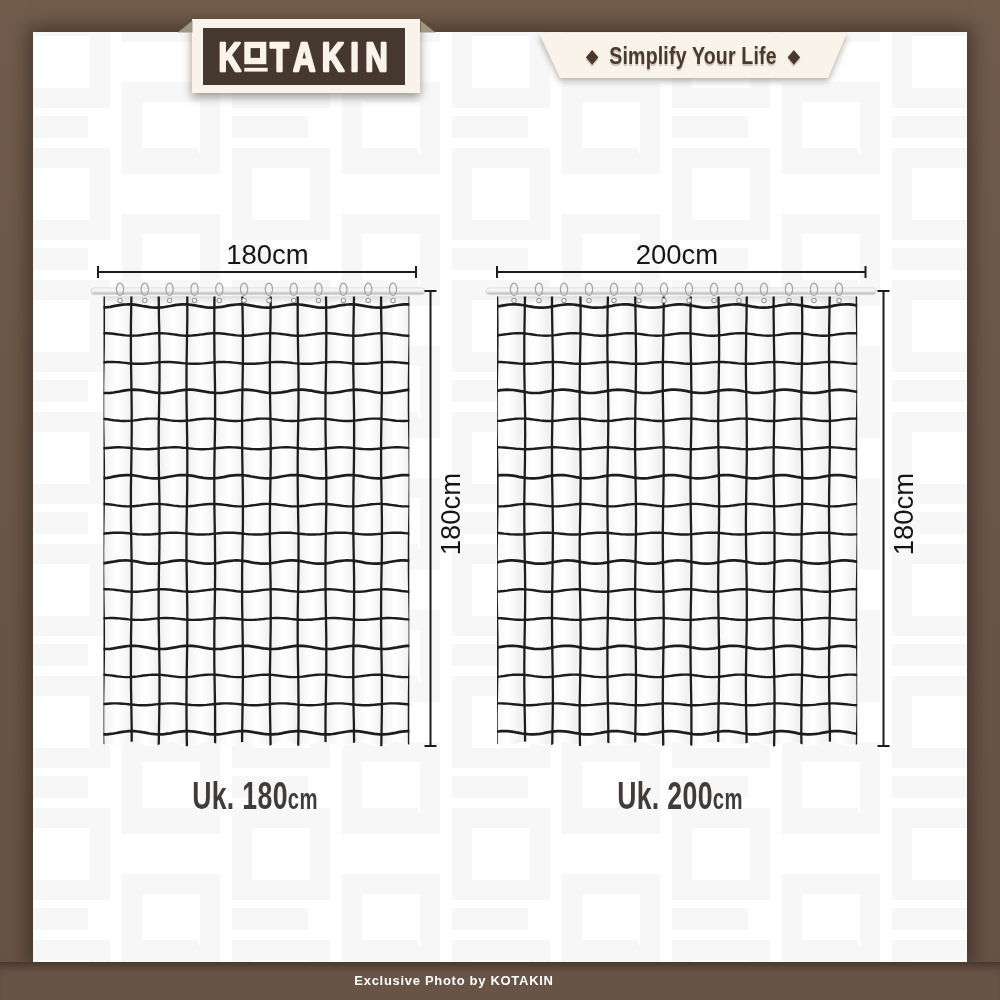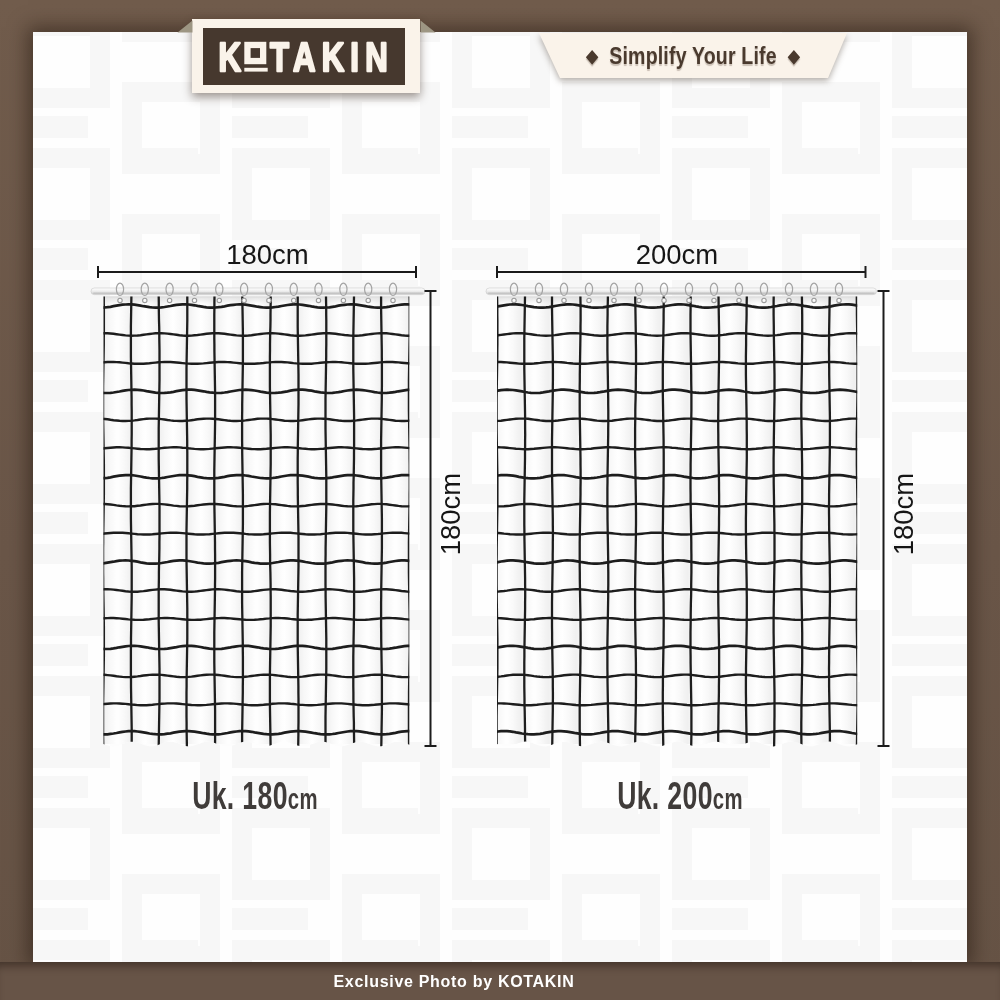--- a/index.html
+++ b/index.html
@@ -3,21 +3,21 @@
 <meta charset="utf-8">
 <style>
 * { margin:0; padding:0; box-sizing:border-box; }
 html,body { width:1000px; height:1000px; overflow:hidden; font-family:"Liberation Sans", sans-serif; }
 body { position:relative; background:linear-gradient(180deg,#715c4c 0%,#6a5648 55%,#665345 100%); }
 .panel { position:absolute; left:33px; top:32px; width:934px; height:930px; background:#fefefe; box-shadow:0 0 18px 5px rgba(30,18,10,0.5); }
 .uk { position:absolute; color:#403c3a; font-weight:bold; font-size:38px; letter-spacing:0.5px; transform:scaleX(0.70); transform-origin:center; white-space:nowrap; }
 .uk .cm { font-size:29px; }
 .ribbon-text { position:absolute; left:543px; top:43px; width:300px; text-align:center; font-size:23px; font-weight:bold; color:#4a3a2e; letter-spacing:0.2px; text-shadow:0 1.5px 1px rgba(60,40,25,0.25); transform:scaleX(0.85); transform-origin:center; }
 .ribbon-text .dia { font-size:18px; position:relative; top:-2px; }
-.bottombar-text { position:absolute; left:0; top:973px; width:908px; text-align:center; color:#fff; font-weight:bold; font-size:16px; letter-spacing:0.7px; }
+.bottombar-text { position:absolute; left:0; top:973px; width:908px; text-align:center; color:#fff; font-weight:bold; font-size:13px; letter-spacing:0.7px; }
 </style>
 </head>
 <body>
 
 <div style="position:absolute;left:0;top:0;width:1000px;height:1000px;"></div>
 
 <div class="panel">
 
 <svg width="934" height="930" viewBox="0 0 934 930" style="position:absolute;left:0;top:0" preserveAspectRatio="none">
 <defs>

